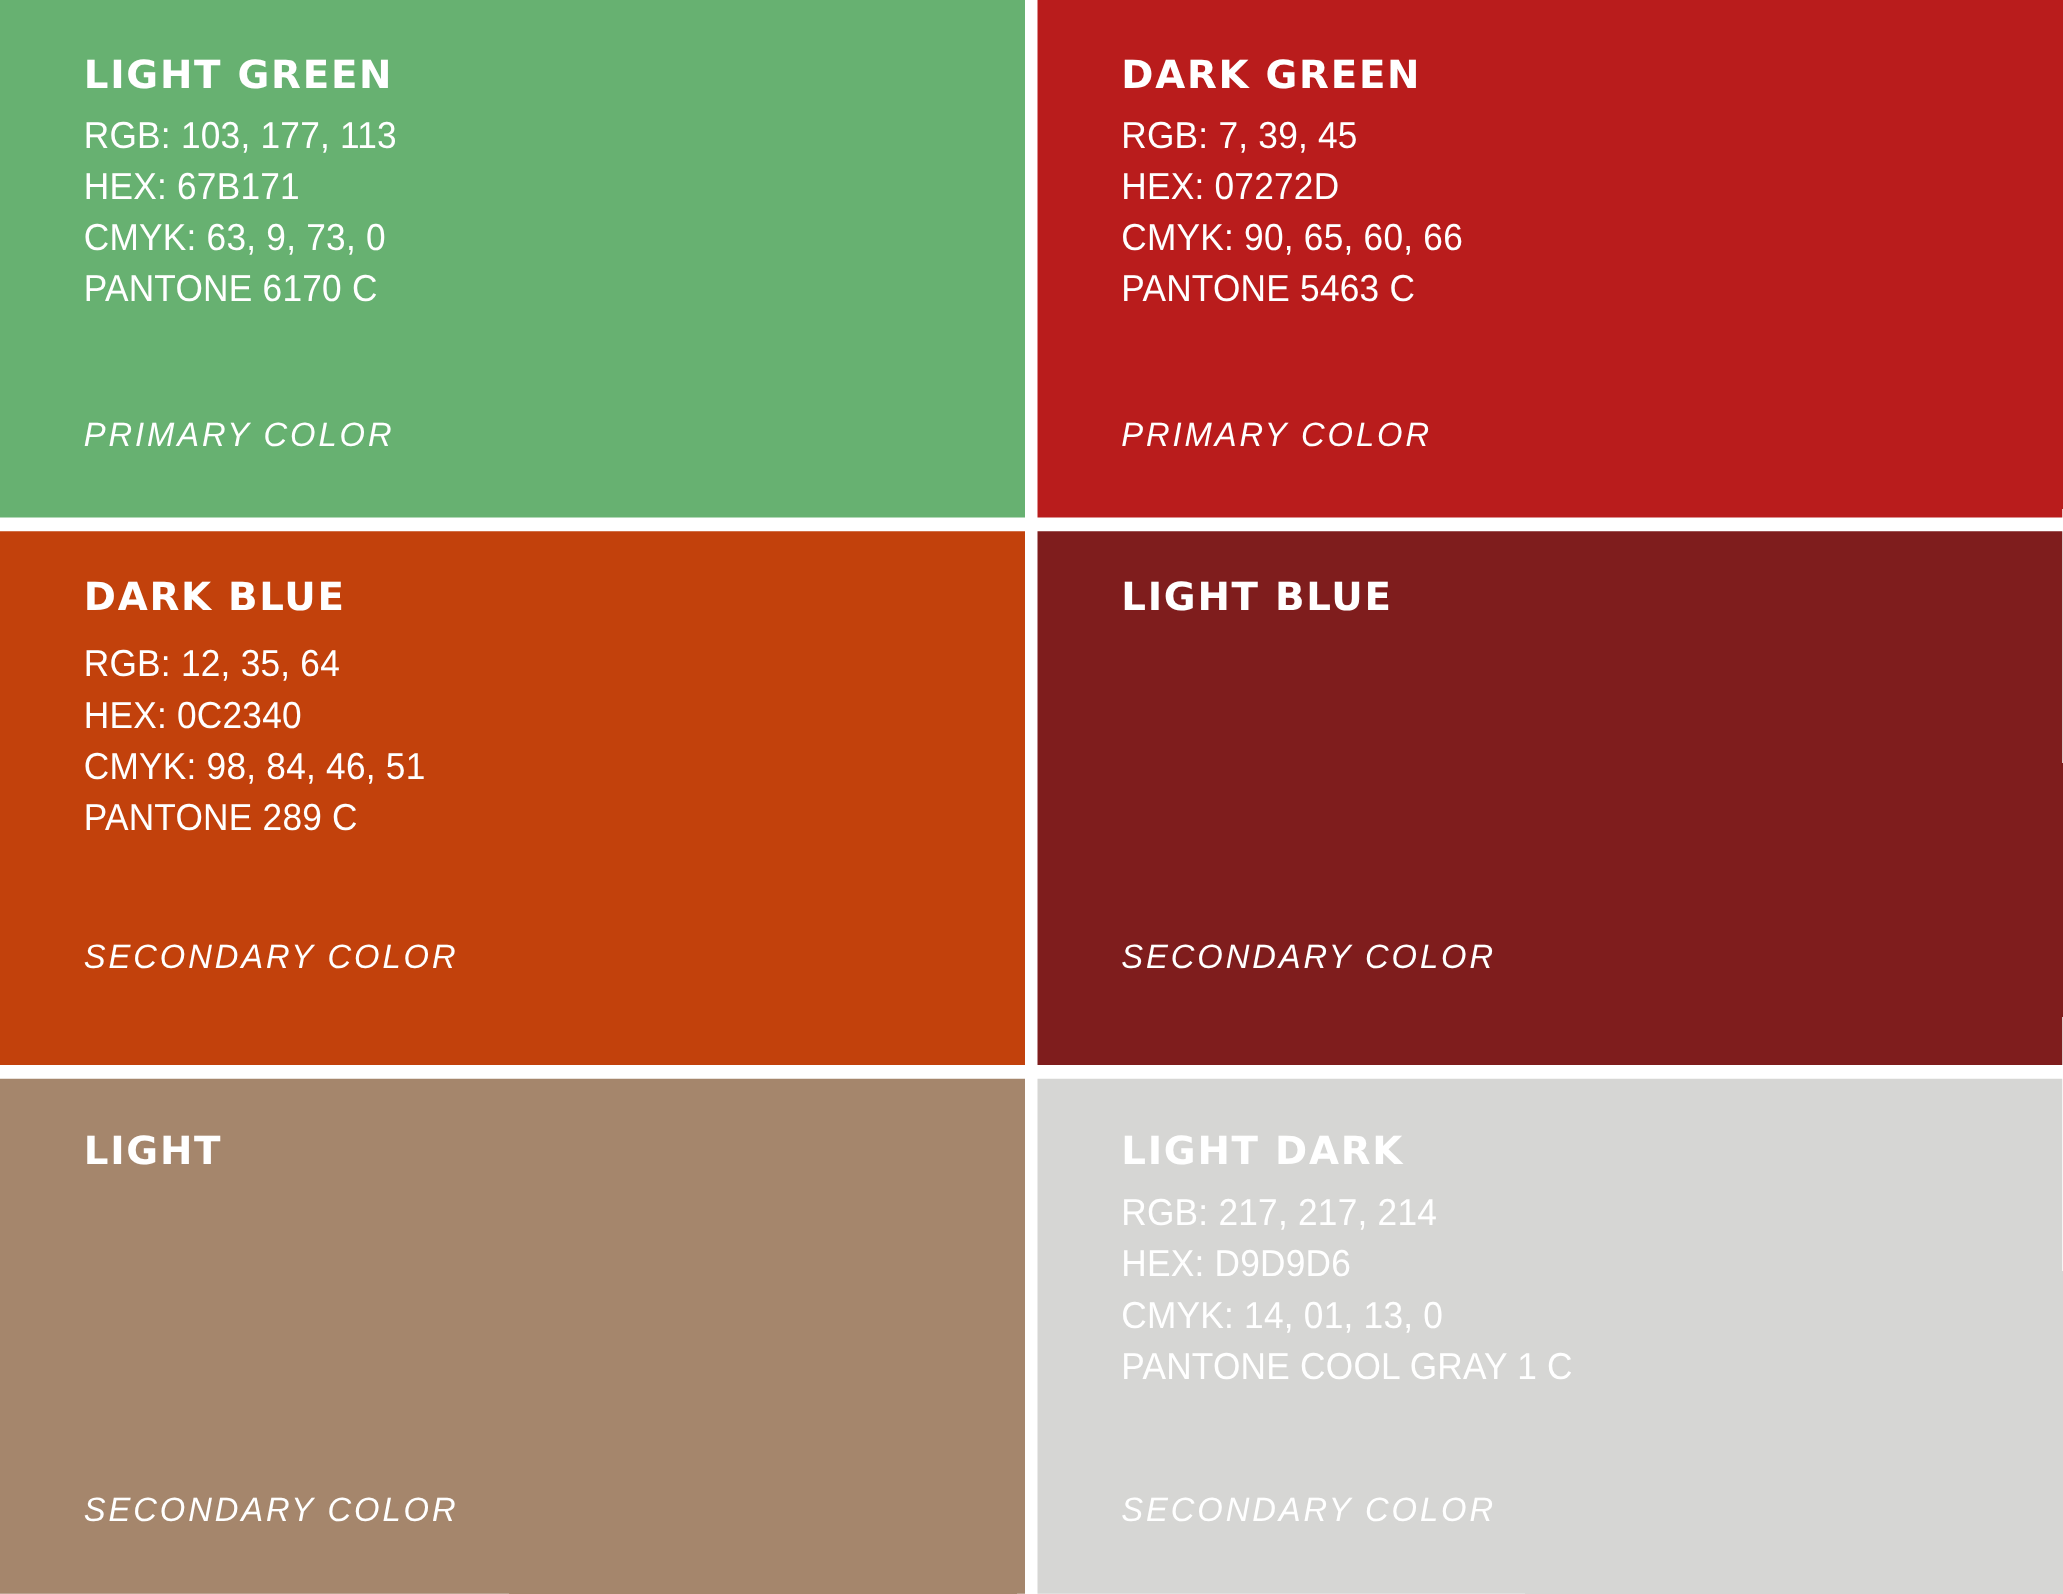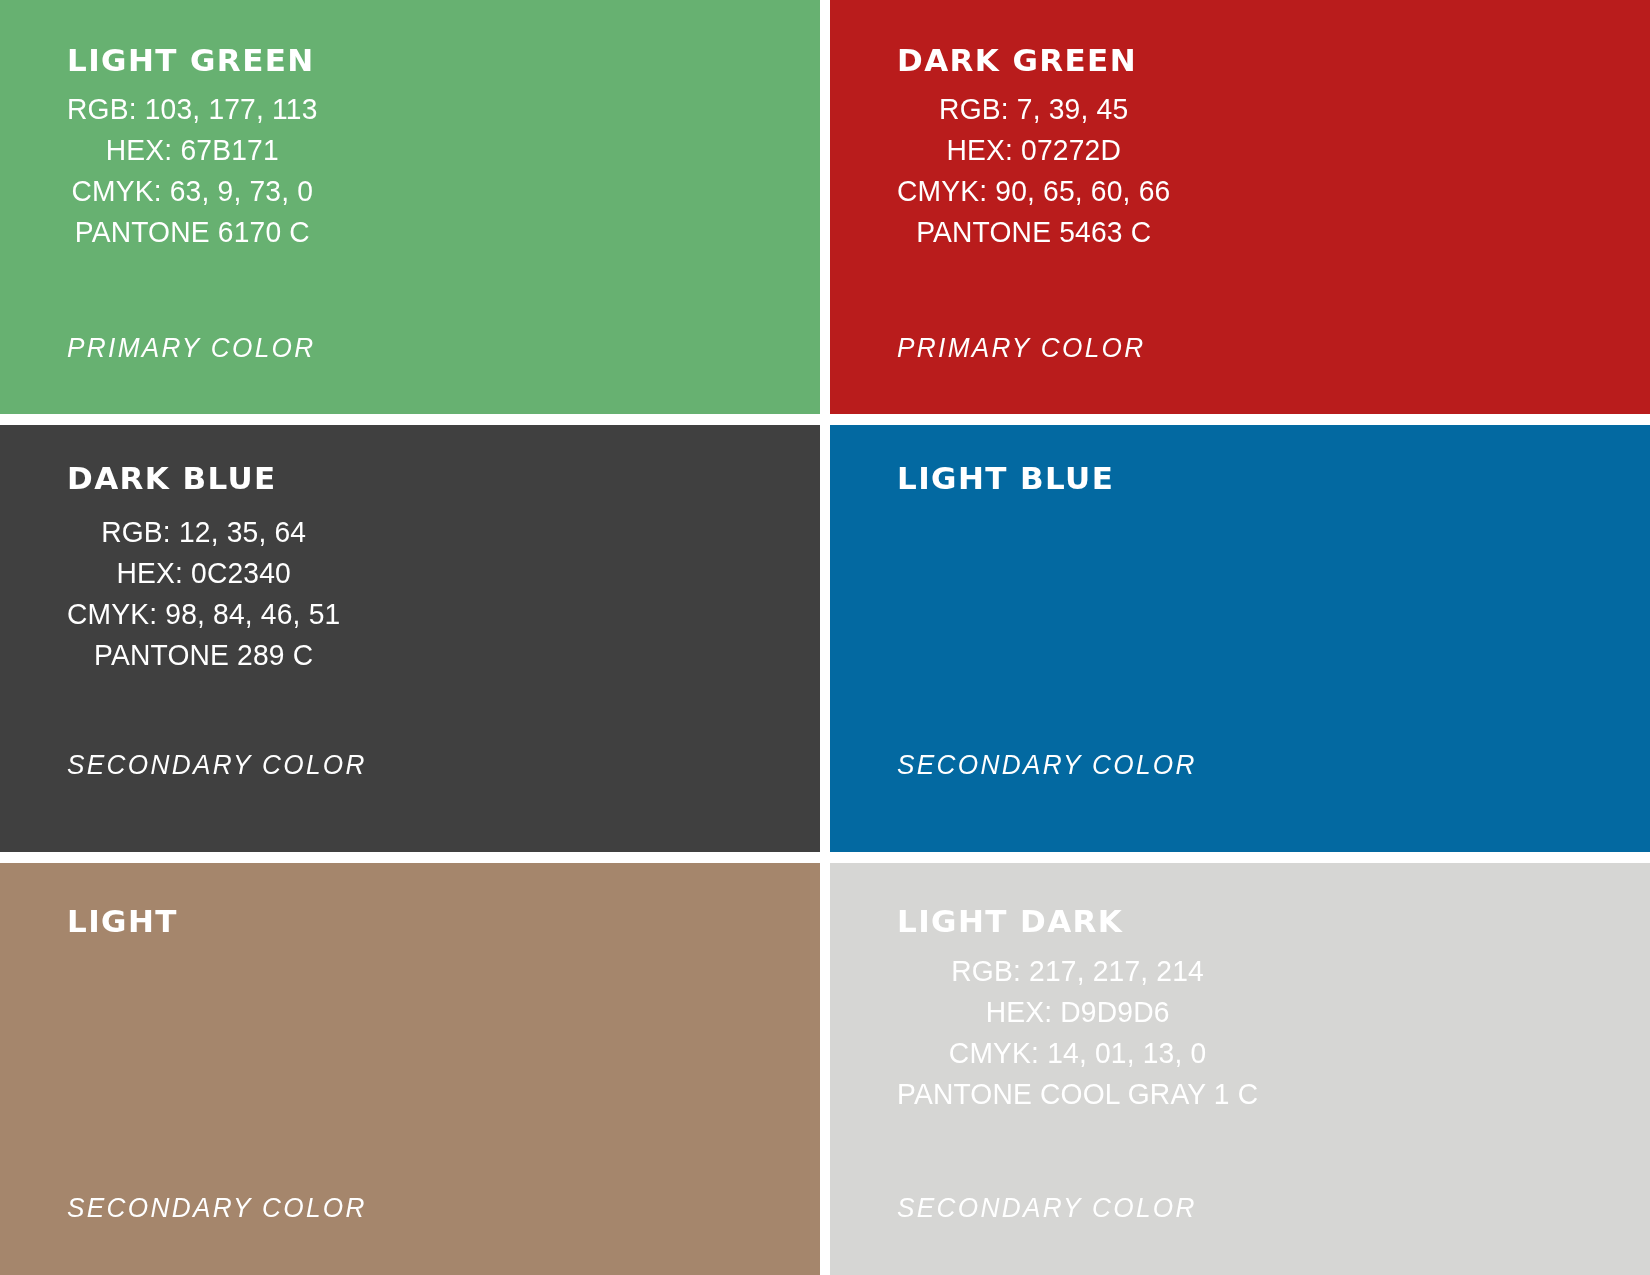--- a/index.html
+++ b/index.html
@@ -38,21 +38,20 @@
     line-height: 1;
     color: #ffffff;
     position: absolute;
     white-space: nowrap;
   }
 
   .spec-list {
     position: absolute;
     list-style: none;
     color: #ffffff;
-    text-align: center;
   }
 
   .spec-line {
     font-family: "Liberation Sans", sans-serif;
     font-size: 30px;
     font-weight: 400;
     line-height: 41px;
     white-space: nowrap;
     letter-spacing: 0.2px;
     transform: scaleX(0.94);
@@ -107,32 +106,32 @@
     <h2 class="swatch-heading">DARK GREEN</h2>
     <ul class="spec-list">
       <li class="spec-line">RGB: 7, 39, 45</li>
       <li class="spec-line">HEX: 07272D</li>
       <li class="spec-line">CMYK: 90, 65, 60, 66</li>
       <li class="spec-line">PANTONE 5463 C</li>
     </ul>
     <div class="swatch-footer">PRIMARY COLOR</div>
   </section>
 
-  <section class="swatch row2" style="background:#404040">
+  <section class="swatch row2" style="background:#c2410c">
     <h2 class="swatch-heading">DARK BLUE</h2>
     <ul class="spec-list">
       <li class="spec-line">RGB: 12, 35, 64</li>
       <li class="spec-line">HEX: 0C2340</li>
       <li class="spec-line">CMYK: 98, 84, 46, 51</li>
       <li class="spec-line">PANTONE 289 C</li>
     </ul>
     <div class="swatch-footer">SECONDARY COLOR</div>
   </section>
 
-  <section class="swatch row2" style="background:#0369a1">
+  <section class="swatch row2" style="background:#7f1d1d">
     <h2 class="swatch-heading">LIGHT BLUE</h2>
     <div class="swatch-footer">SECONDARY COLOR</div>
   </section>
 
   <section class="swatch row3" style="background:#A5866C">
     <h2 class="swatch-heading">LIGHT</h2>
     <div class="swatch-footer">SECONDARY COLOR</div>
   </section>
 
   <section class="swatch row3" style="background:#D6D6D4">

